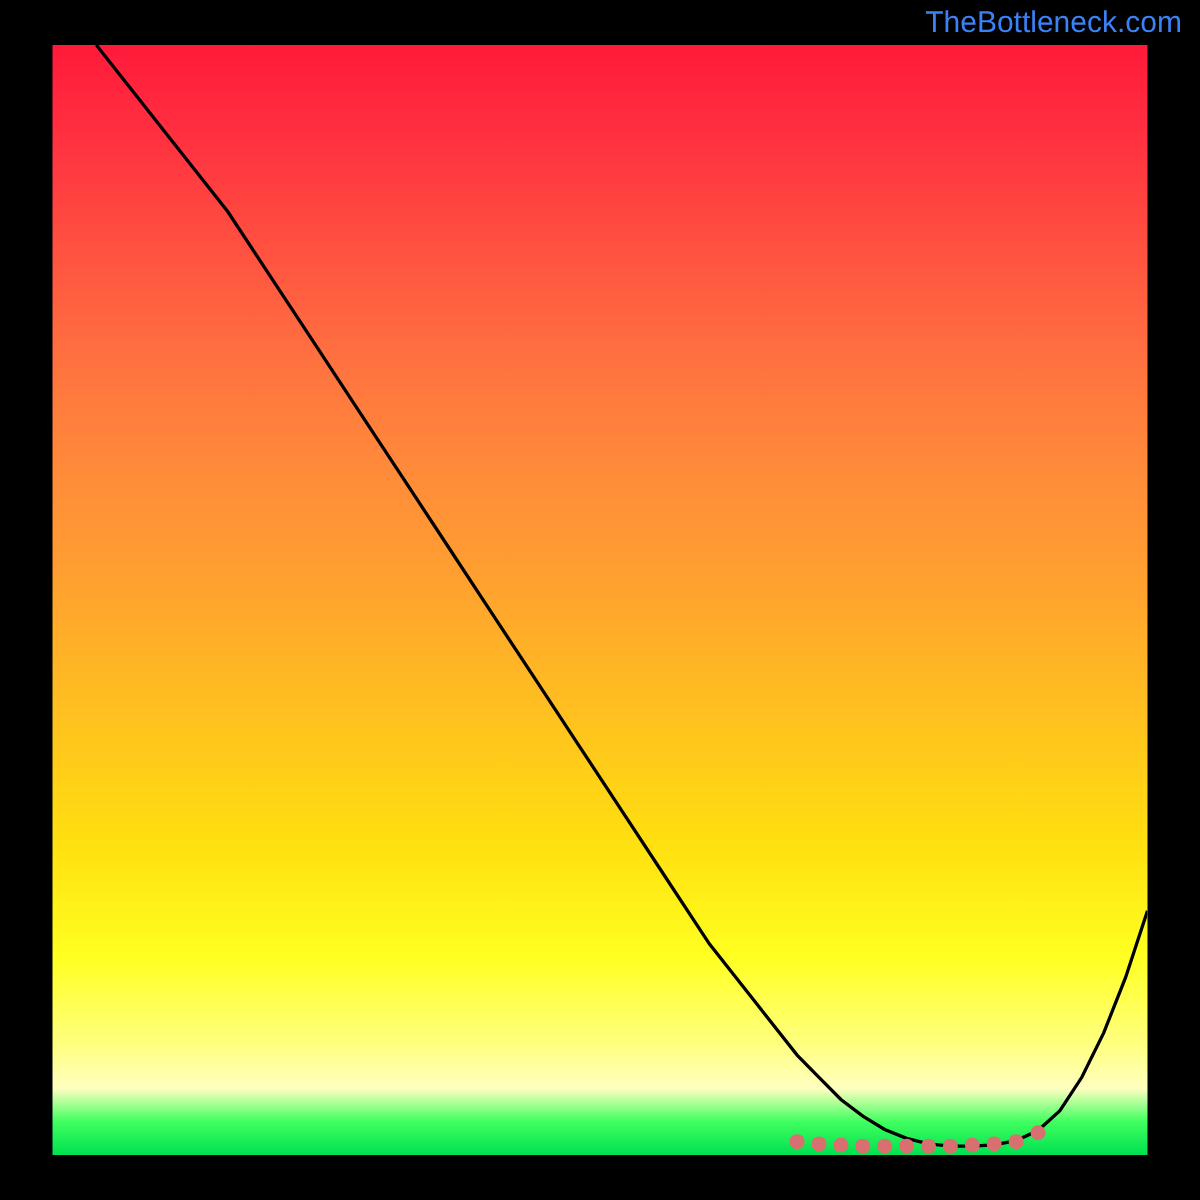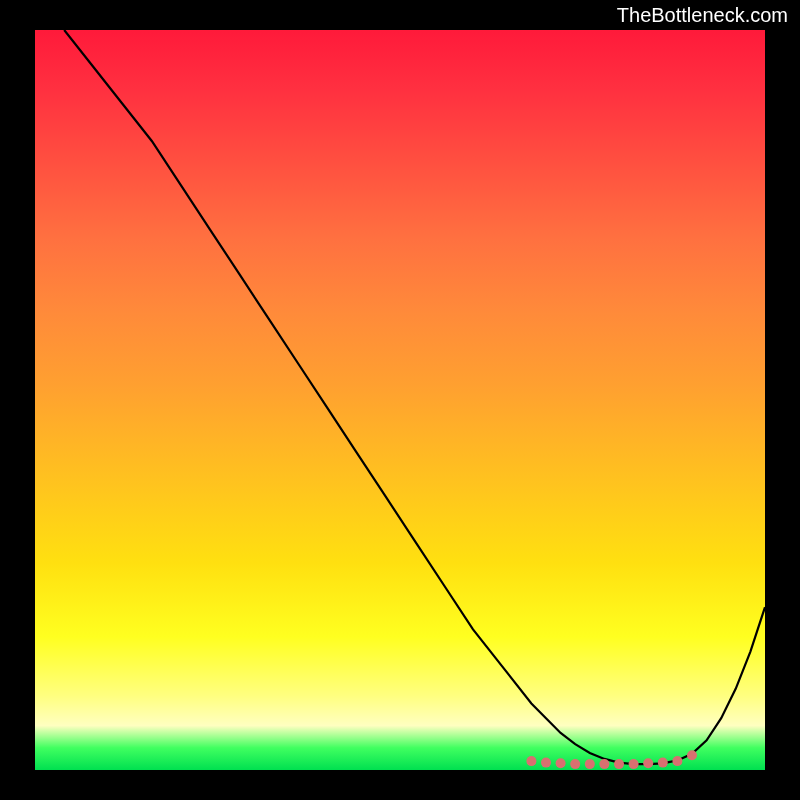--- a/index.html
+++ b/index.html
@@ -7,21 +7,21 @@
     width: 800px;
     height: 800px;
     background: #000;
     position: relative;
     font-family: Arial, sans-serif;
   }
   .watermark {
     position: absolute;
     top: 4px;
     right: 12px;
-    color: #ffffff;
+    color: #3b82f6;
     font-size: 20px;
     font-weight: 500;
     z-index: 10;
   }
   .plot-area {
     position: absolute;
     left: 35px;
     top: 30px;
     width: 730px;
     height: 740px;

